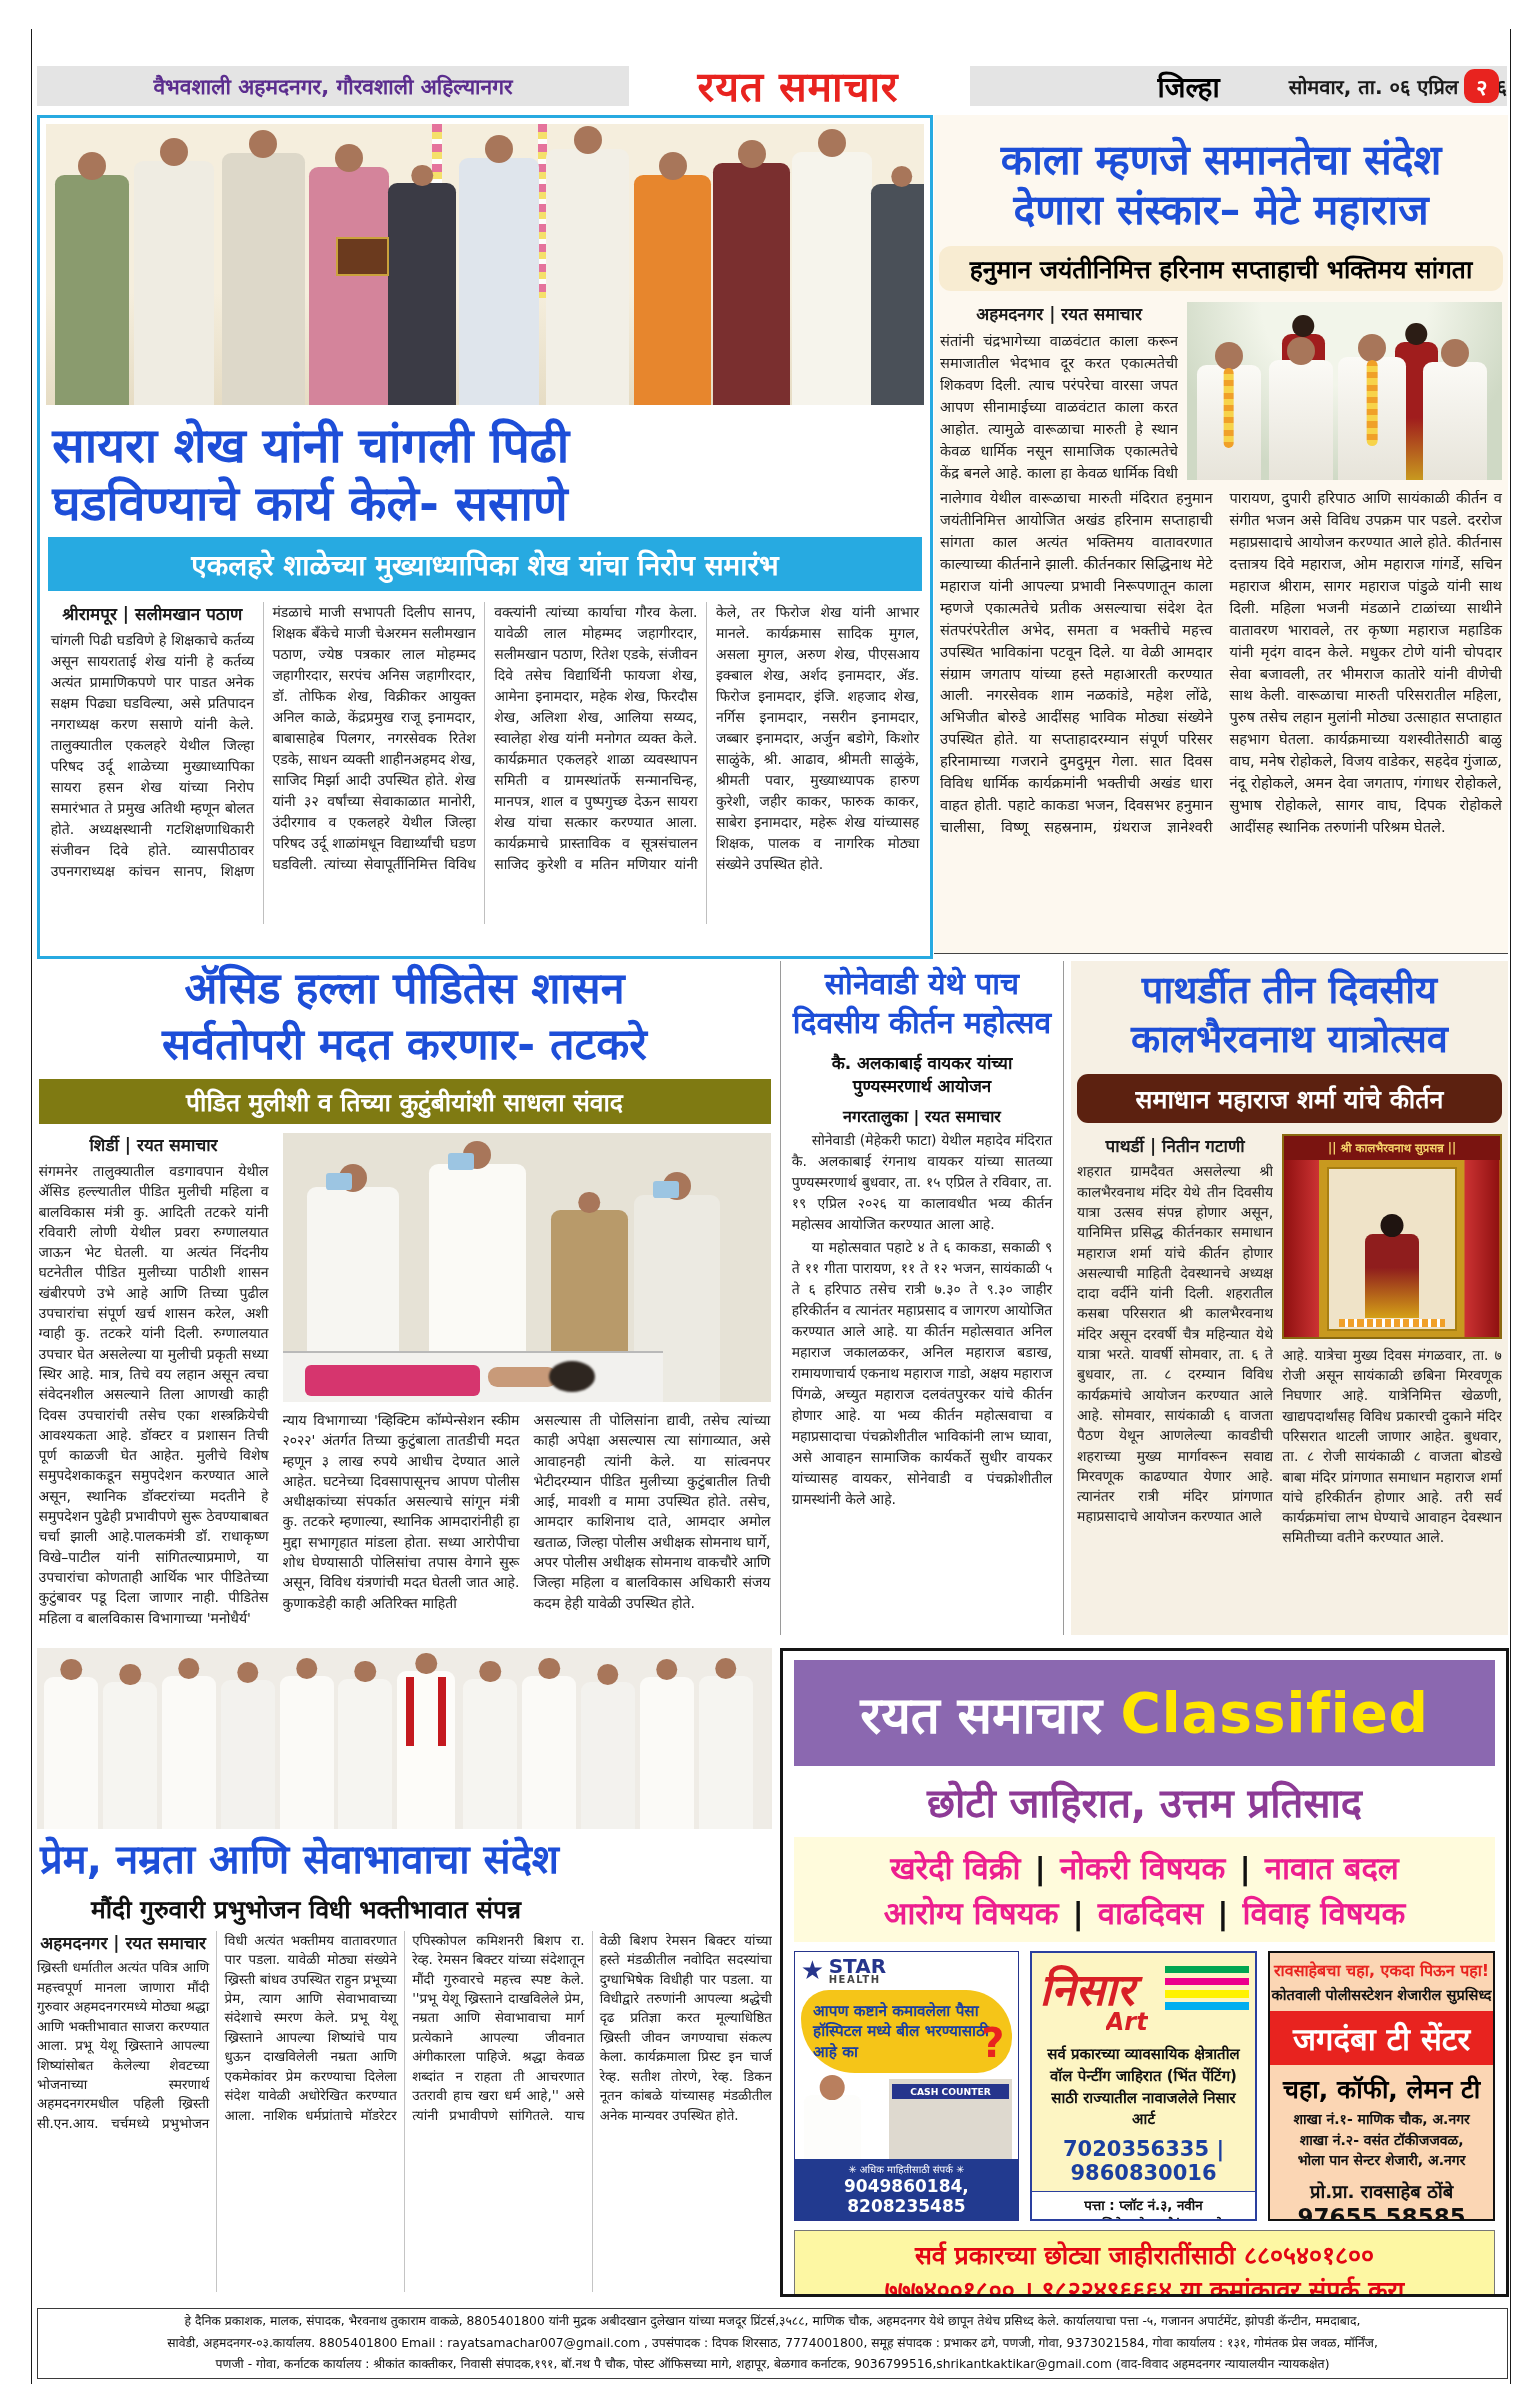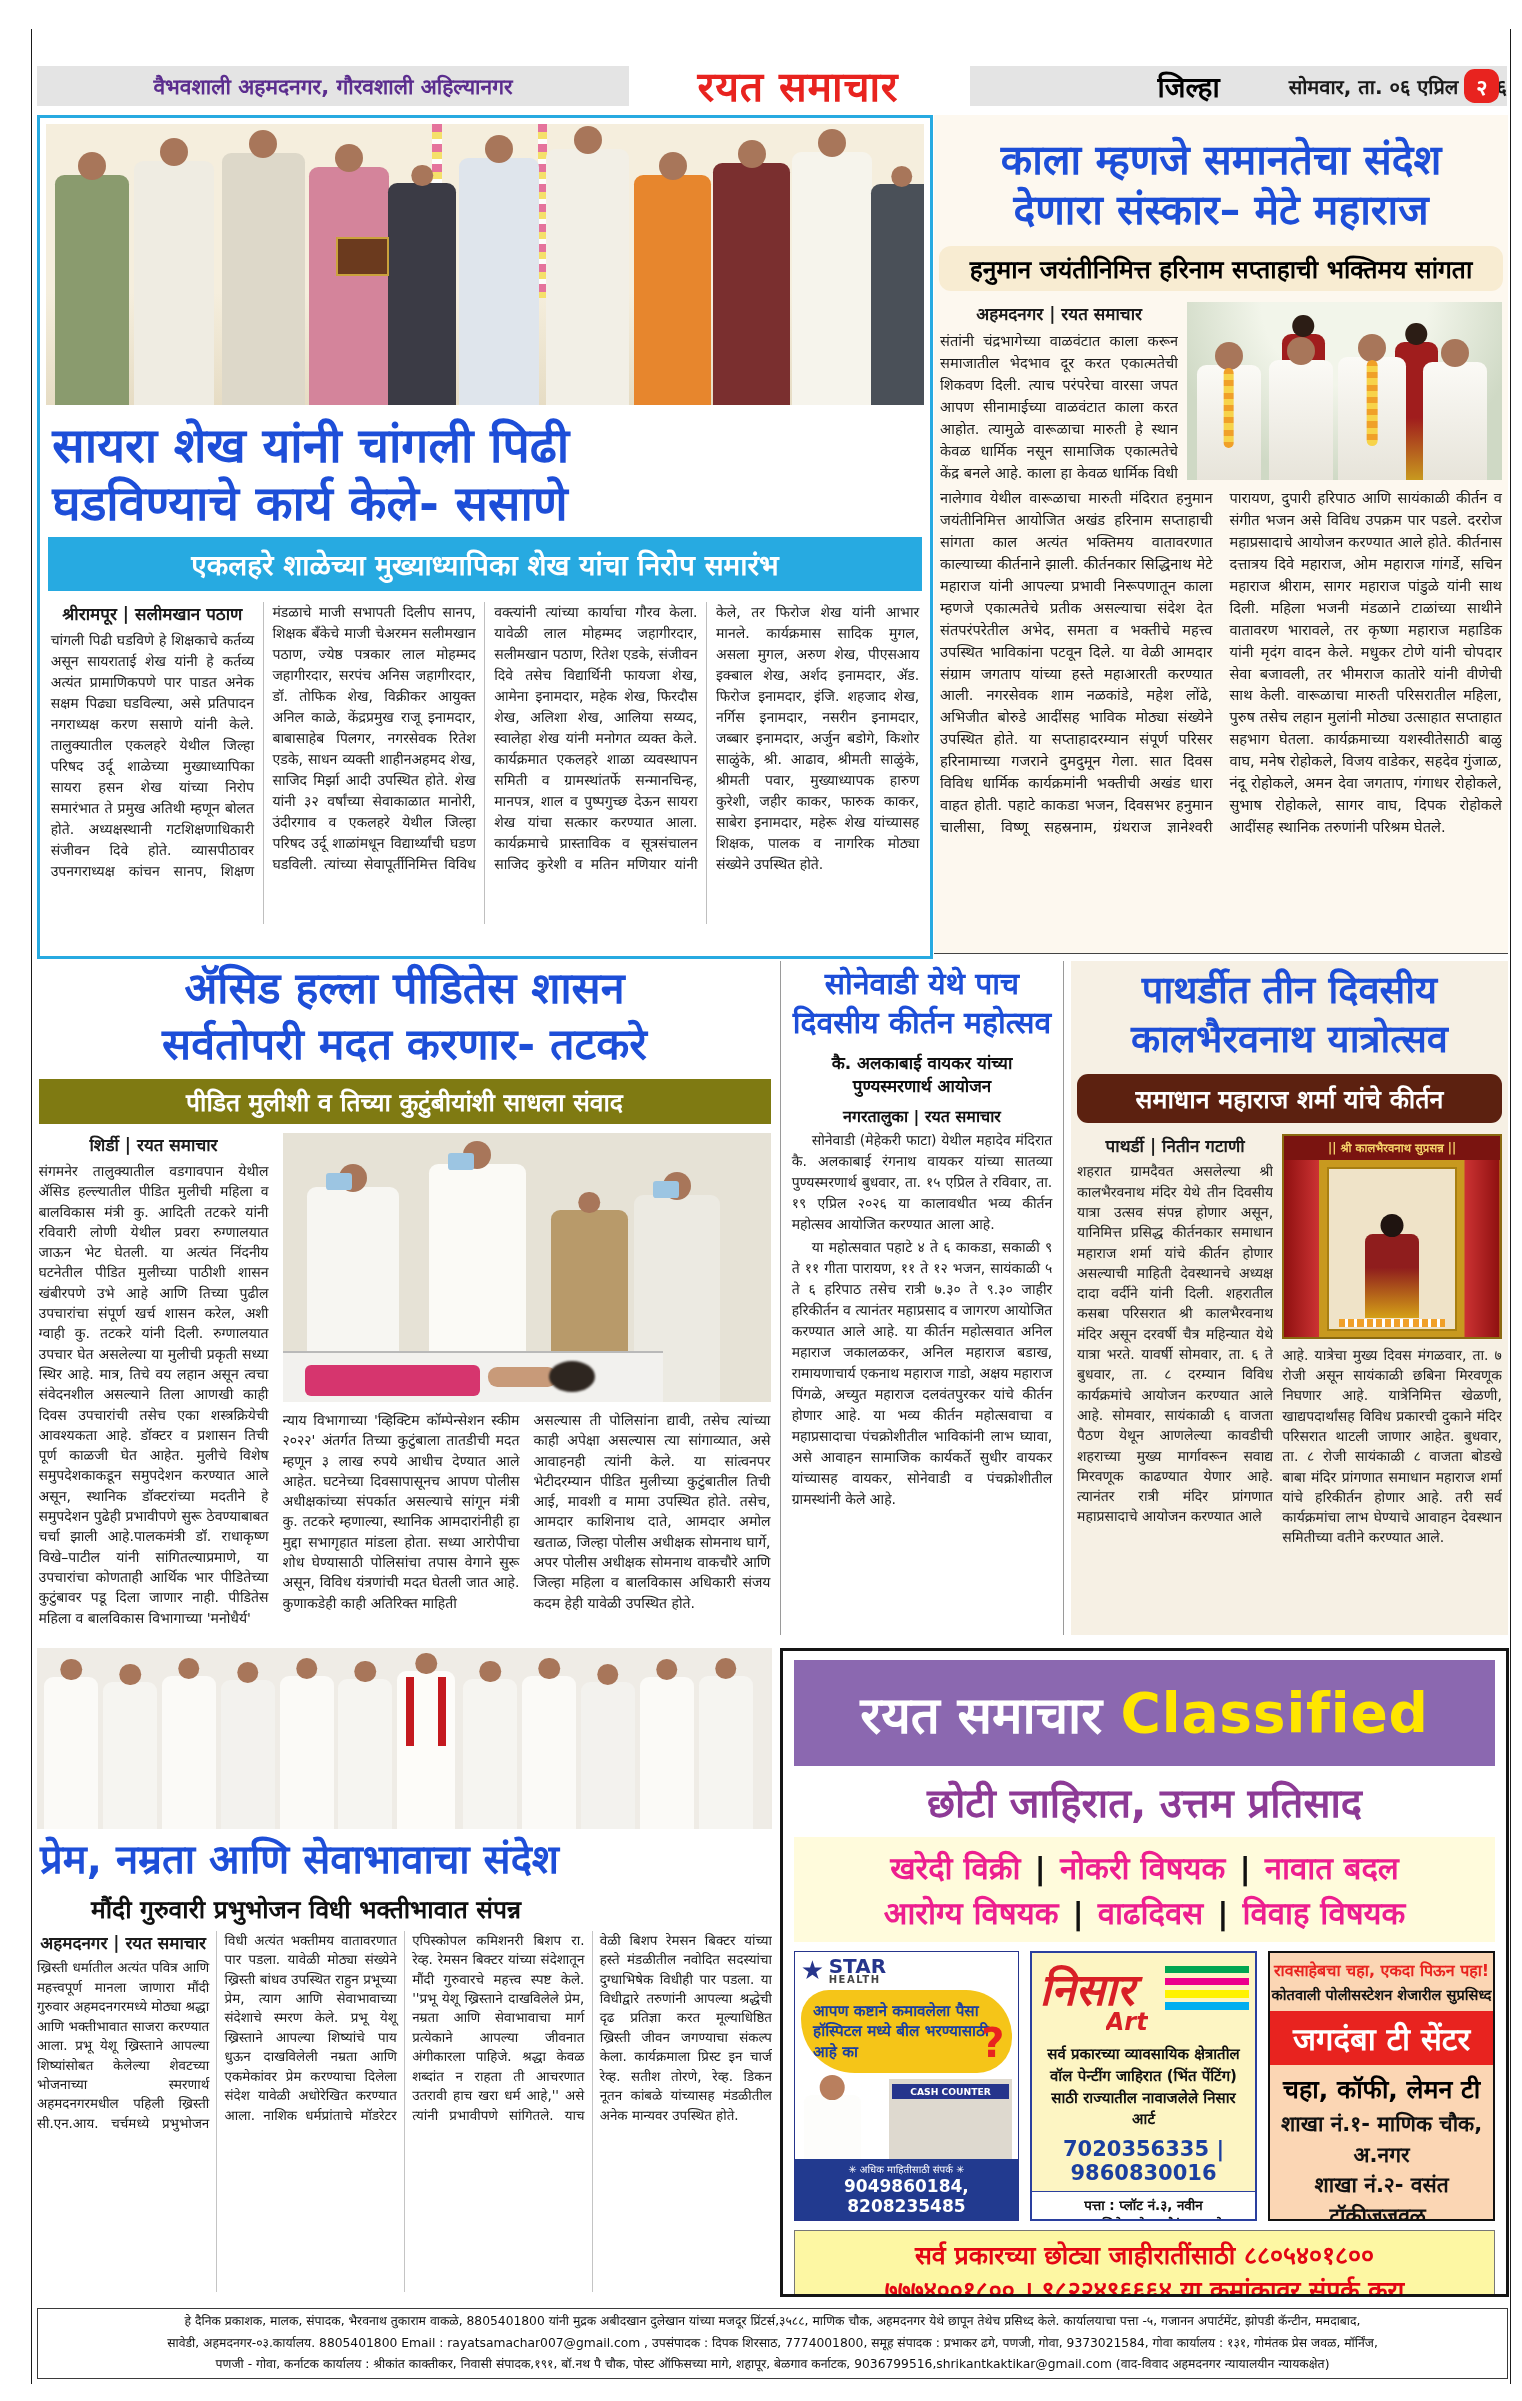--- a/index.html
+++ b/index.html
@@ -126,21 +126,21 @@
   #ad-nisar .bars i{display:block;height:7.7px;margin-bottom:4.6px;}
   #ad-nisar .body{font-weight:bold;font-size:15px;line-height:1.45;padding:0 7.7px;color:#101010;}
   #ad-nisar .phones{color:#1b3fa0;font-weight:bold;font-size:21px;margin-top:6.1px;}
   #ad-nisar .addr{background:#fff;border-top:1.5px solid #2a3f9e;font-weight:bold;font-size:13.4px;padding:4.6px 4.6px;margin-top:6.1px;line-height:1.4;}
   
   #ad-jag{border:2.3px solid #111;background:#fbd6b4;text-align:center;}
   #ad-jag .t1{color:#e8231f;font-weight:bold;font-size:16px;margin-top:6.1px;}
   #ad-jag .t2{color:#111;font-weight:bold;font-size:14.6px;margin-top:3.1px;}
   #ad-jag .ttl{background:#e8231f;color:#fff;font-weight:bold;font-size:31px;padding:6.1px 0;margin:6.1px 0;}
   #ad-jag .items{color:#000;font-weight:bold;font-size:25px;}
-  #ad-jag .br{font-weight:bold;font-size:21px;margin-top:4.6px;line-height:1.45;}
+  #ad-jag .br{font-weight:bold;font-size:14px;margin-top:4.6px;line-height:1.45;}
   #ad-jag .own{font-weight:bold;font-size:18.4px;margin-top:7.7px;}
   #ad-jag .phn{font-weight:bold;font-size:23px;margin-top:1.5px;}
   #cl .strip{margin-top:9.2px;background:#fdf7a3;border:1.5px solid #777;text-align:center;padding:6.1px 0;}
   #cl .strip div{color:#e30613;font-weight:bold;font-size:25px;line-height:1.4;}
   
   #foot{position:absolute;left:37px;top:2308px;width:1471px;height:71px;border:1.5px solid #3a3a3a;box-sizing:border-box;
         display:flex;flex-direction:column;justify-content:center;text-align:center;font-size:12.3px;line-height:1.75;color:#101010;}
 </style>
 </head>
 <body>

